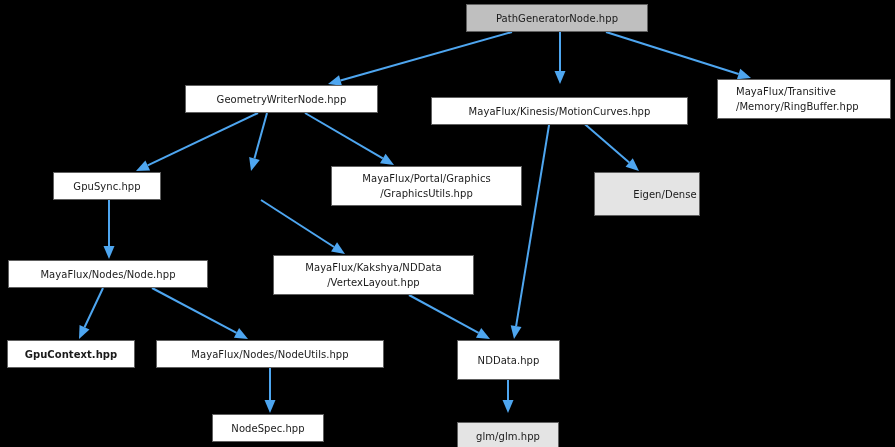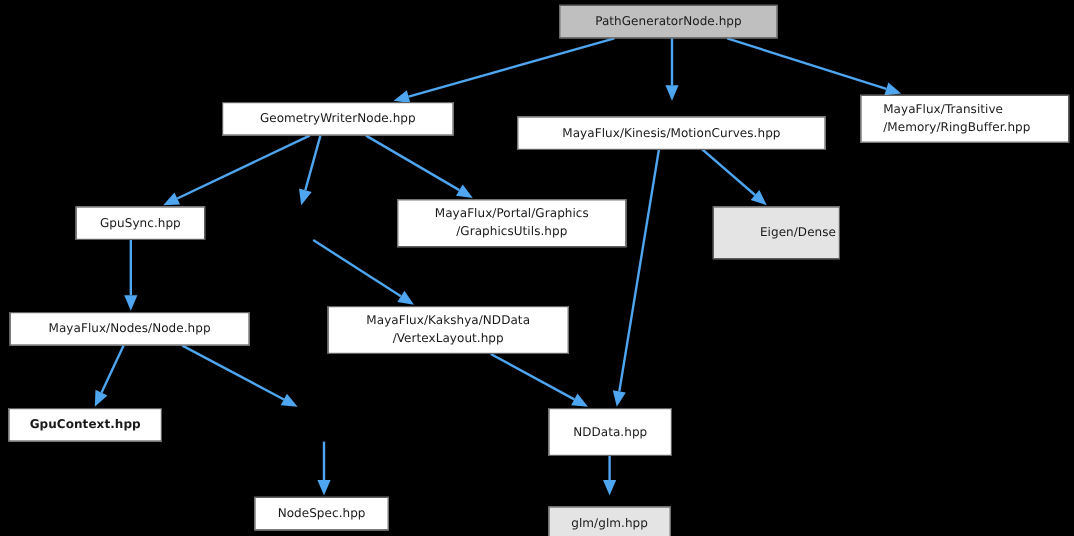--- a/index.html
+++ b/index.html
@@ -118,24 +118,25 @@
       <g>
         <line x1="508" y1="368" x2="508" y2="400" stroke="#4ea6f0" stroke-width="2"></line>
         <polygon points="508,413 502.5,400 513.5,400" fill="#4ea6f0"></polygon>
       </g>
     </svg>
 <div class="node filled" style="left: 466px; top: 4px; width: 182px; height: 28px;"><span class="node-label">PathGeneratorNode.hpp</span></div>
     <div class="node" style="left: 185px; top: 85px; width: 193px; height: 28px;"><span class="node-label">GeometryWriterNode.hpp</span></div>
     <div class="node" style="left: 431px; top: 85px; width: 257px; height: 28px; margin-top: 12px;"><span class="node-label">MayaFlux/Kinesis/MotionCurves.hpp</span></div>
     <div class="node leftalign" style="left: 717px; top: 79px; width: 174px; height: 40px;"><span class="node-label">MayaFlux/Transitive
 /Memory/RingBuffer.hpp</span></div>
-    <div class="node" style="left: 53px; top: 172px; width: 108px; height: 28px; margin-left: 10px;"><span class="node-label">GpuSync.hpp</span></div>
+    <div class="node" style="left: 53px; top: 172px; width: 108px; height: 28px;"><span class="node-label">GpuSync.hpp</span></div>
     <div class="node" style="left: 331px; top: 166px; width: 191px; height: 40px;"><span class="node-label">MayaFlux/Portal/Graphics
 /GraphicsUtils.hpp</span></div>
     <div class="node leafgray" style="left: 594px; top: 172px; width: 106px; height: 44px; padding-left: 36px;"><span class="node-label">Eigen/Dense</span></div>
     <div class="node" style="left: 8px; top: 260px; width: 200px; height: 28px;"><span class="node-label">MayaFlux/Nodes/Node.hpp</span></div>
     <div class="node" style="left: 273px; top: 255px; width: 201px; height: 40px;"><span class="node-label">MayaFlux/Kakshya/NDData
 /VertexLayout.hpp</span></div>
     <div class="node" style="left: 7px; top: 340px; width: 128px; height: 28px; font-weight: bold;"><span class="node-label">GpuContext.hpp</span></div>
+    <div class="node" style="left: 156px; top: 340px; width: 228px; height: 28px;"><span class="node-label">MayaFlux/Nodes/NodeUtils.hpp</span></div>
     <div class="node" style="left: 457px; top: 340px; width: 103px; height: 40px;"><span class="node-label">NDData.hpp</span></div>
     <div class="node" style="left: 212px; top: 414px; width: 112px; height: 28px;"><span class="node-label">NodeSpec.hpp</span></div>
     <div class="node leafgray" style="left: 457px; top: 422px; width: 102px; height: 28px;"><span class="node-label">glm/glm.hpp</span></div>
   </div>
 
 </body></html>

